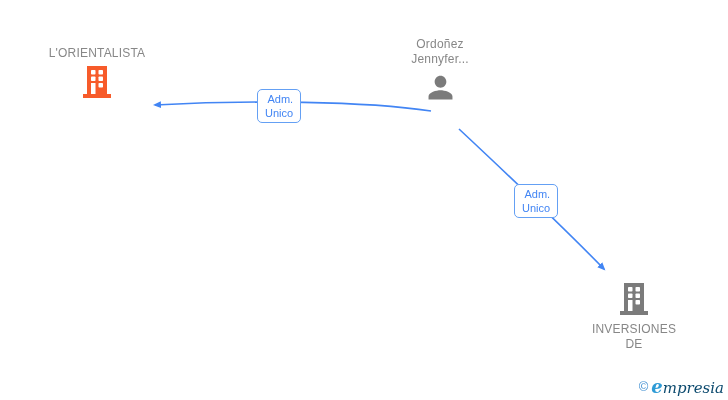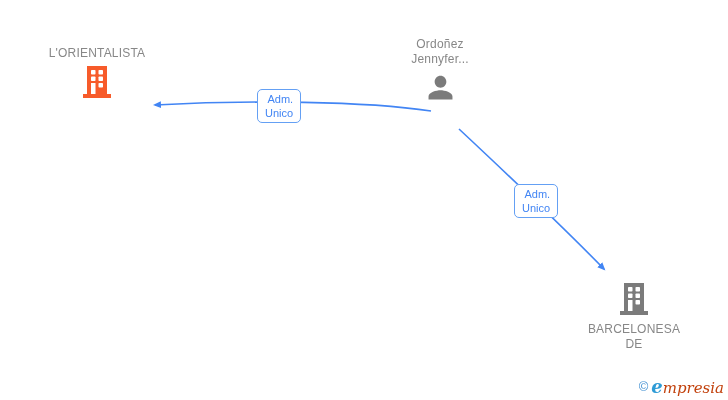--- a/index.html
+++ b/index.html
@@ -70,21 +70,21 @@
   .watermark .brand {
     font-family: "DejaVu Serif", "Liberation Serif", serif;
     font-style: italic;
   }
   .watermark .brand-e {
     color: #2e9bd6;
     font-size: 18px;
     font-weight: bold;
   }
   .watermark .brand-rest {
-    color: #c2410c;
+    color: #0c4a6e;
     font-size: 15px;
   }
 </style>
 </head>
 <body>
 
 <div class="canvas">
 
   <svg class="edges-layer" width="728" height="400" viewBox="0 0 728 400">
     <defs>
@@ -128,21 +128,21 @@
         <rect x="7" y="1" width="20" height="28" fill="currentColor"></rect>
         <rect x="3" y="29" width="28" height="4" fill="currentColor"></rect>
         <rect x="11" y="5" width="4.5" height="4.5" rx="0.8" fill="#ffffff"></rect>
         <rect x="18.5" y="5" width="4.5" height="4.5" rx="0.8" fill="#ffffff"></rect>
         <rect x="11" y="11.5" width="4.5" height="4.5" rx="0.8" fill="#ffffff"></rect>
         <rect x="18.5" y="11.5" width="4.5" height="4.5" rx="0.8" fill="#ffffff"></rect>
         <rect x="18.5" y="18" width="4.5" height="4.5" rx="0.8" fill="#ffffff"></rect>
         <rect x="11" y="18" width="4.5" height="11" fill="#ffffff"></rect>
       </svg>
     </span>
-    <span class="line">BARCELONESA</span>
+    <span class="line">INVERSIONES</span>
     <span class="line">DE</span>
   </div>
 
   <div class="edge-label" style="left:257px; top:89px;">
     <span class="lbl-line">Adm.</span>
     <span class="lbl-line">Unico</span>
   </div>
 
   <div class="edge-label" style="left:514px; top:184px;">
     <span class="lbl-line">Adm.</span>

